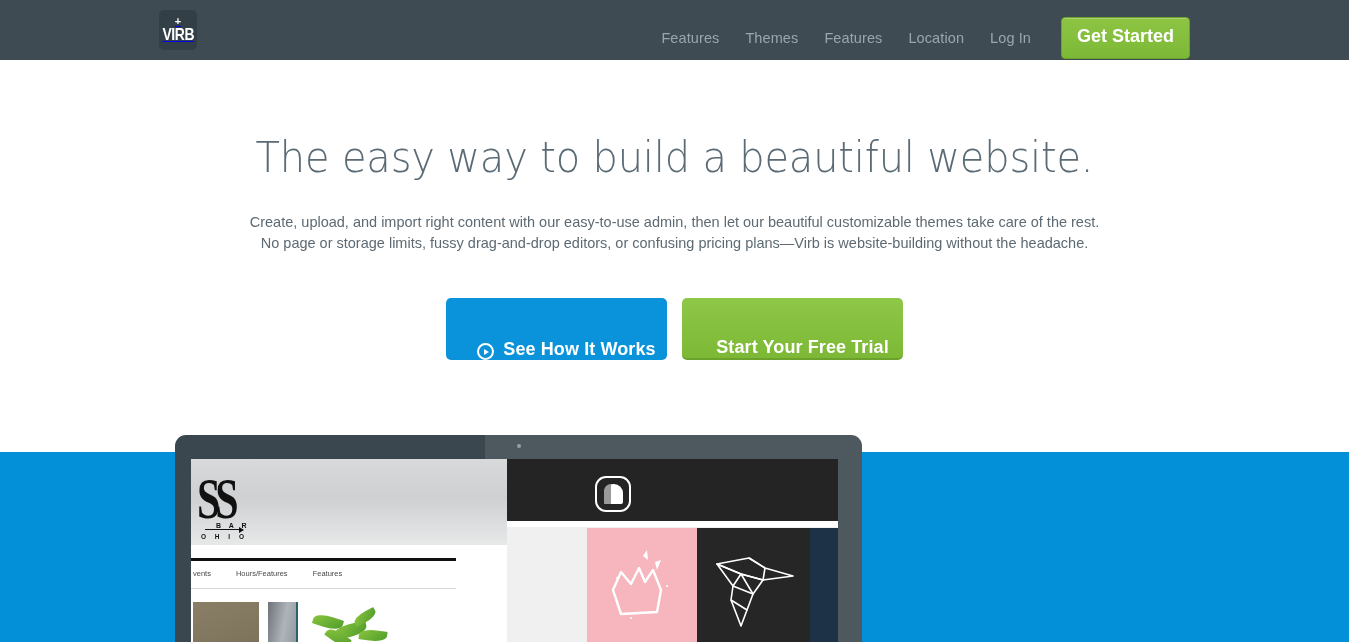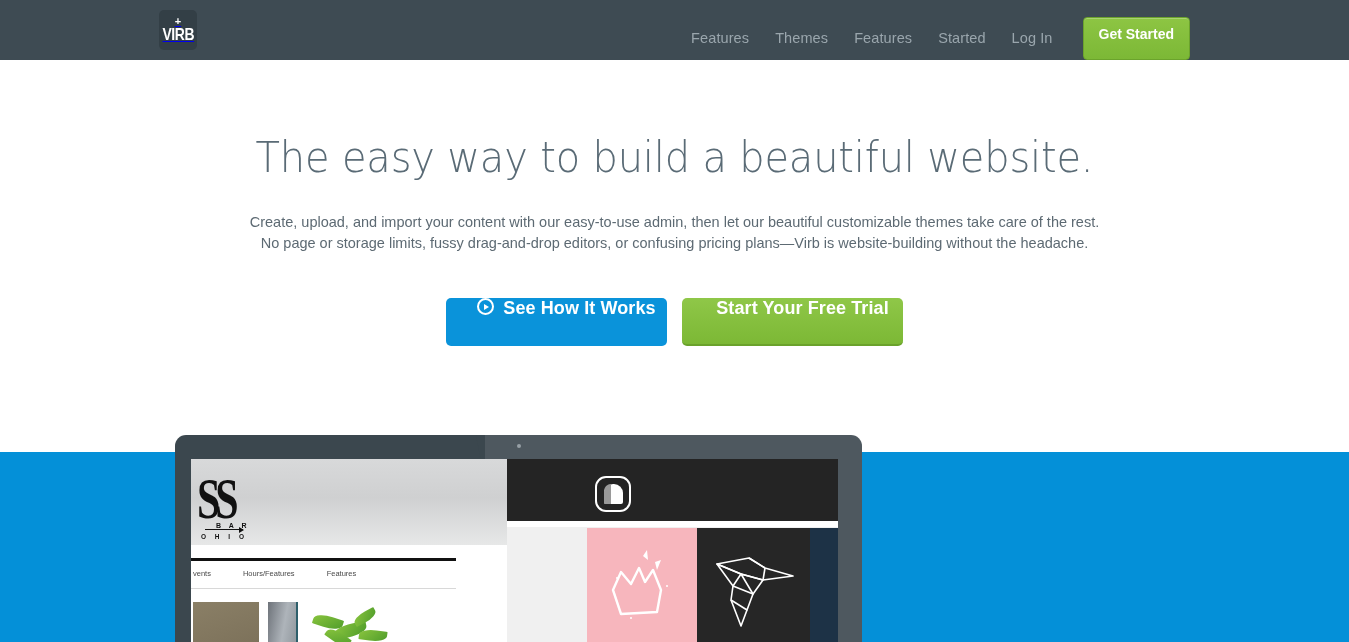--- a/index.html
+++ b/index.html
@@ -70,23 +70,23 @@
     letter-spacing: 0.1px;
     white-space: nowrap;
     cursor: pointer;
   }
   .nav-cta {
     margin-left: 17px;
     display: inline-block;
     background: linear-gradient(#8dc543, #7cb836);
     border: 1px solid #6ba32c;
     color: #ffffff;
-    font-size: 14px;
-    font-weight: bold;
-    padding: 8px 15px 17px 15px;
+    font-size: 18px;
+    font-weight: bold;
+    padding: 8px 15px 11px 15px;
     border-radius: 4px;
     text-decoration: none;
     white-space: nowrap;
     cursor: pointer;
     box-shadow: inset 0 1px 0 rgba(255,255,255,0.25);
   }
 
   
   .hero {
     position: absolute;
@@ -124,27 +124,27 @@
   .hero-buttons {
     position: absolute;
     top: 238px;
     width: 1349px;
     display: flex;
     justify-content: center;
     gap: 15px;
   }
   .btn {
     display: flex;
-    align-items: flex-start;
+    align-items: flex-end;
     justify-content: center;
     border-radius: 5px;
     color: #ffffff;
     font-size: 18px;
     font-weight: bold;
-    height: 48px;
+    height: 62px;
     text-decoration: none;
     cursor: pointer;
     letter-spacing: 0.1px;
     padding-left: 20px;
   }
   .btn-blue {
     width: 221px;
     background: #0a93da;
   }
   .btn-green {
@@ -316,21 +316,21 @@
     position: absolute;
     left: 0; top: 99px;
     width: 265px; height: 3px;
     background: #111;
   }
   .sl-nav {
     position: absolute;
     left: 0; top: 110px;
     width: 320px;
     display: flex;
-    gap: 32px;
+    gap: 25px;
     padding-left: 2px;
   }
   .sl-nav span {
     color: #4a4a4a;
     font-size: 7.5px;
     white-space: nowrap;
   }
   .sl-rule2 {
     position: absolute;
     left: 0; top: 129px;
@@ -443,31 +443,31 @@
 <div class="site-header">
   <a class="logo-box" href="#">
     <span class="logo-plus">+</span>
     <span class="logo-word">VIRB</span>
   </a>
 
   <nav class="main-nav">
     <a class="nav-link" href="#">Features</a>
     <a class="nav-link" href="#">Themes</a>
     <a class="nav-link" href="#">Features</a>
-    <a class="nav-link" href="#">Started</a>
+    <a class="nav-link" href="#">Location</a>
     <a class="nav-link" href="#">Log In</a>
     <a class="nav-cta" href="#">Get Started</a>
   </nav>
 </div>
 
 <div class="hero">
   <h1 class="hero-title">The easy way to build a beautiful website.</h1>
 
   <div class="hero-sub">
-    <span class="line">Create, upload, and import your content with our easy-to-use admin, then let our beautiful customizable themes take care of the rest.</span>
+    <span class="line">Create, upload, and import right content with our easy-to-use admin, then let our beautiful customizable themes take care of the rest.</span>
     <span class="line">No page or storage limits, fussy drag-and-drop editors, or confusing pricing plans—Virb is website-building without the headache.</span>
   </div>
 
   <div class="hero-buttons">
     <a class="btn btn-blue" href="#">
       <span class="play-icon">
           <i></i>
         </span>
       <span>See How It Works</span>
     </a>

